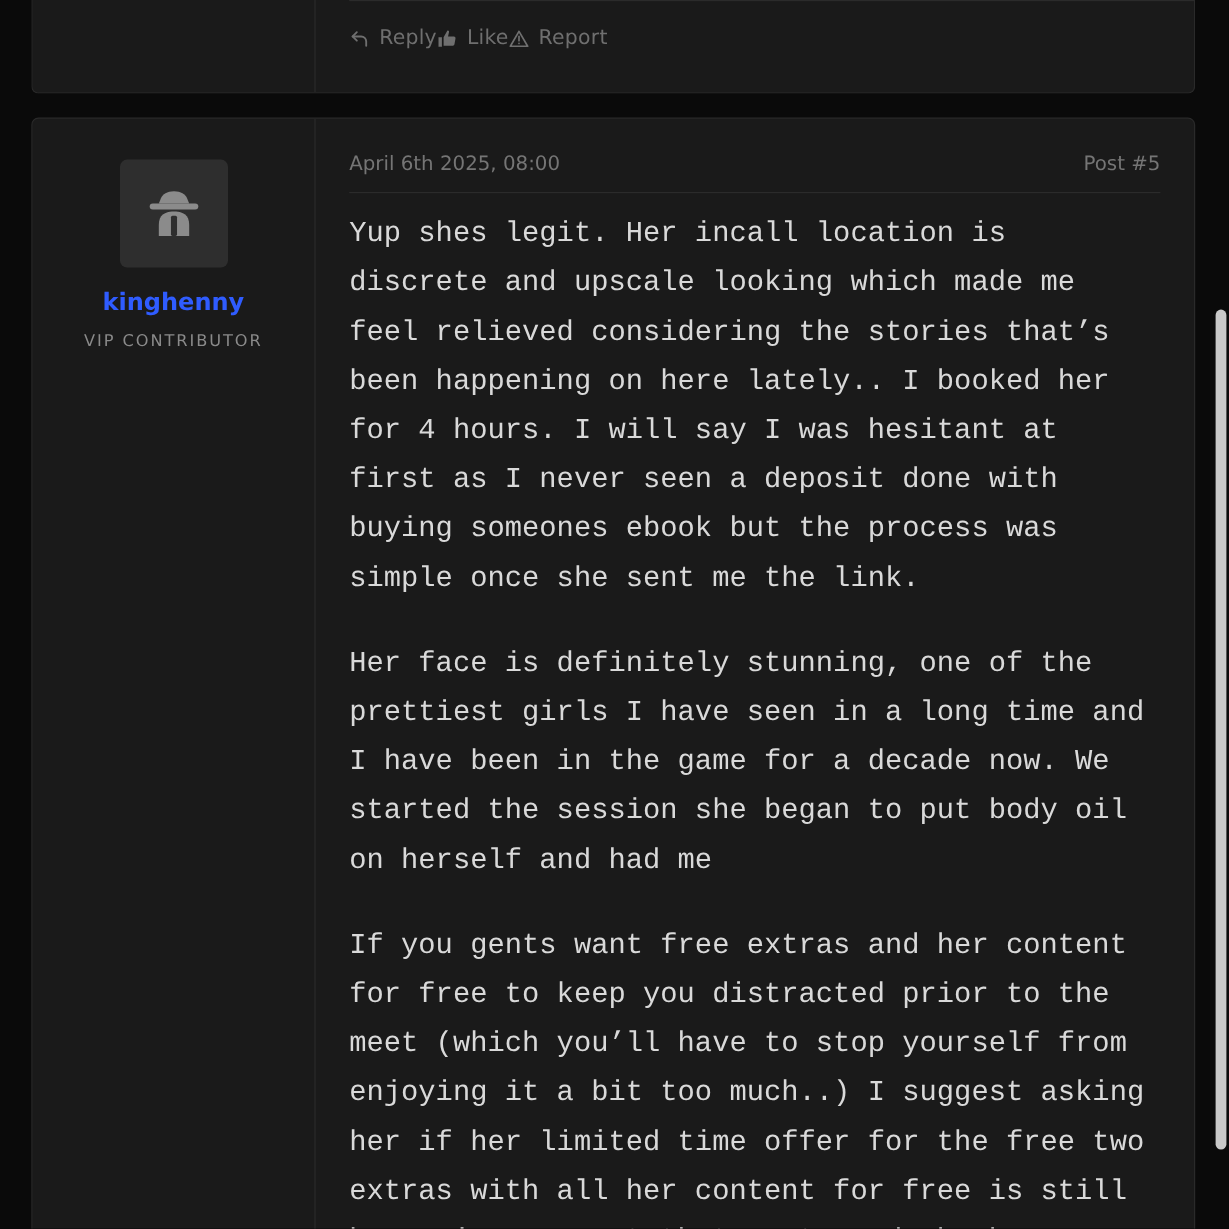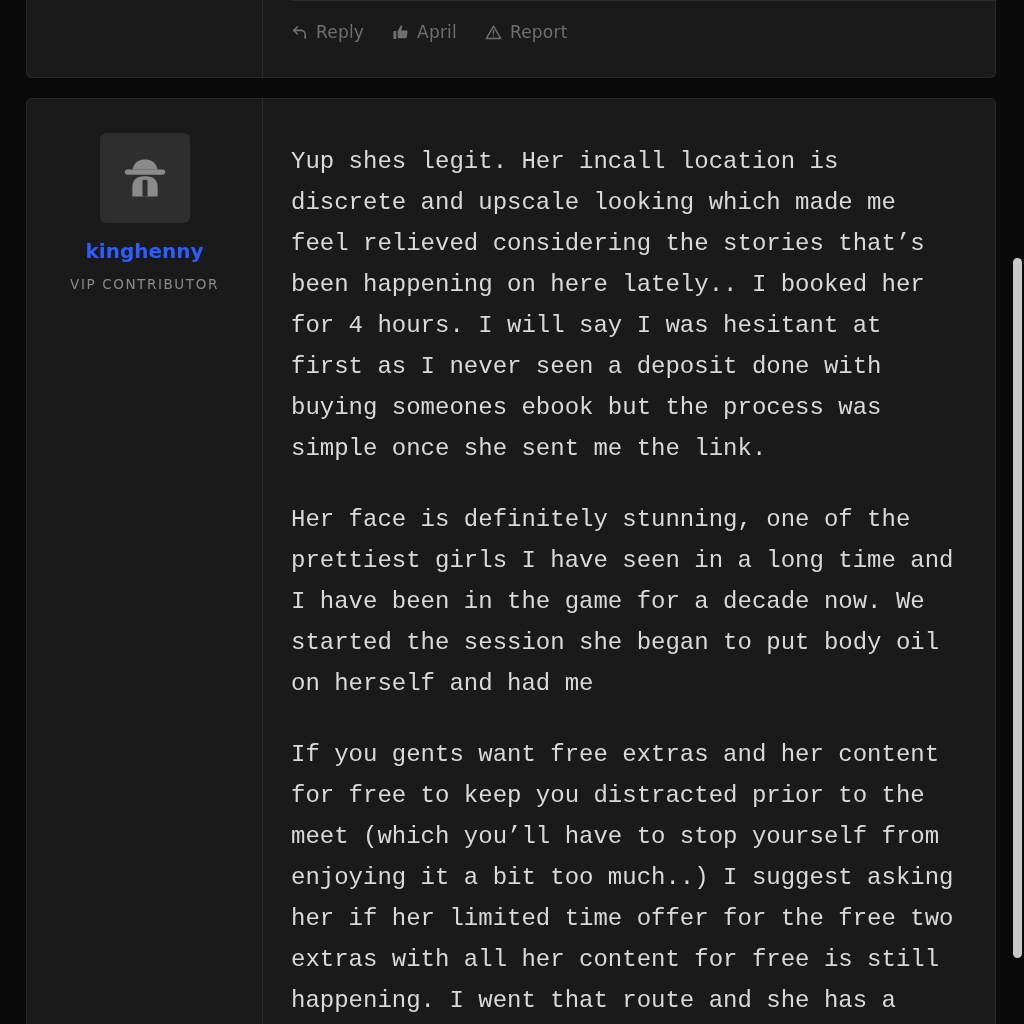--- a/index.html
+++ b/index.html
@@ -39,21 +39,20 @@
     flex: 0 0 236px;
   }
   .post-top .body {
     flex: 1;
     position: relative;
     padding: 0 28px;
   }
   .actions {
     display: flex;
     align-items: center;
-    gap: 28px;
     padding-top: 22px;
   }
   .action {
     display: flex;
     align-items: center;
     gap: 8px;
     color: #6f6f6f;
     font-size: 17px;
     letter-spacing: .2px;
     cursor: pointer;
@@ -176,21 +175,21 @@
           </span>
           <span>Reply</span>
         </div>
 
         <div class="action">
           <span class="ic">
             <svg width="17" height="17" viewBox="0 0 24 24" fill="currentColor">
               <path d="M2 10h4v11H2zM8 10l4.2-7.4c.3-.5 1-.7 1.5-.4.6.3.9 1 .7 1.6L13.2 9H20a2 2 0 0 1 2 2.3l-1.2 7A2 2 0 0 1 18.8 20H8z"></path>
             </svg>
           </span>
-          <span>April</span>
+          <span>Like</span>
         </div>
 
         <div class="action">
           <span class="ic">
             <svg width="17" height="17" viewBox="0 0 24 24" fill="none" stroke="currentColor" stroke-width="2" stroke-linecap="round" stroke-linejoin="round">
               <path d="M12 3 1.8 20.5h20.4z"></path>
               <line x1="12" y1="9" x2="12" y2="14"></line>
               <line x1="12" y1="17.2" x2="12" y2="17.3"></line>
             </svg>
           </span>
@@ -210,20 +209,24 @@
           <rect x="8" y="22" width="48" height="6" rx="3"></rect>
           <path d="M32 30c-6 0-9 1.5-11 3-2.5 2-4 5.5-4 10v11h30V43c0-4.5-1.5-8-4-10-2-1.5-5-3-11-3z"></path>
           <rect x="29" y="34" width="6" height="20" rx="1.5" fill="#2e2e2e"></rect>
         </svg>
       </div>
       <div class="username">kinghenny</div>
       <div class="usertitle">VIP CONTRIBUTOR</div>
     </div>
 
     <div class="body">
+      <div class="meta">
+        <span>April 6th 2025, 08:00</span>
+        <span>Post #5</span>
+      </div>
       <div class="content">
         <p>Yup shes legit. Her incall location is discrete and upscale looking which made me feel relieved considering the stories that’s been happening on here lately.. I booked her for 4 hours. I will say I was hesitant at first as I never seen a deposit done with buying someones ebook but the process was simple once she sent me the link.</p>
         <p>Her face is definitely stunning, one of the prettiest girls I have seen in a long time and I have been in the game for a decade now. We started the session she began to put body oil on herself and had me</p>
         <p>If you gents want free extras and her content for free to keep you distracted prior to the meet (which you’ll have to stop yourself from enjoying it a bit too much..) I suggest asking her if her limited time offer for the free two extras with all her content for free is still happening. I went that route and she has a variety of extras. Greek and massage is what I went with.</p>
       </div>
     </div>
 
   </div>
 
   <div class="scroll-track">

